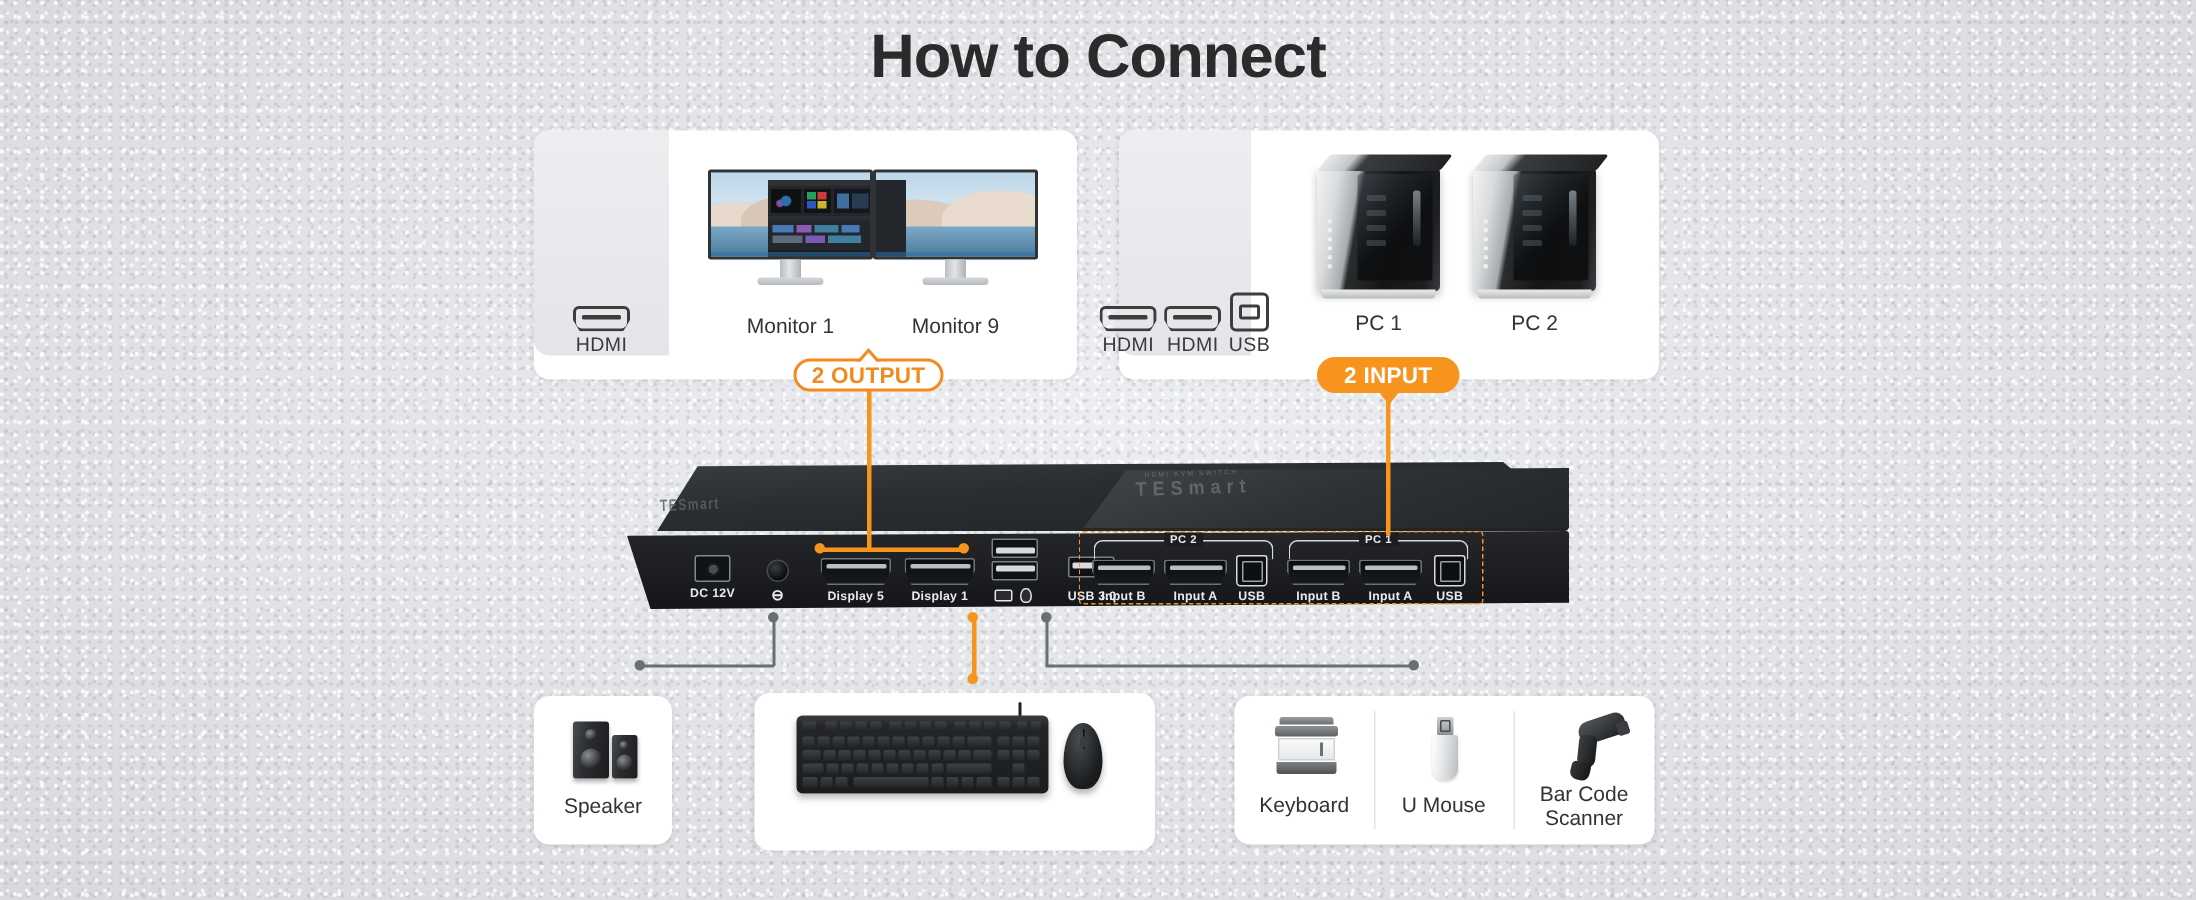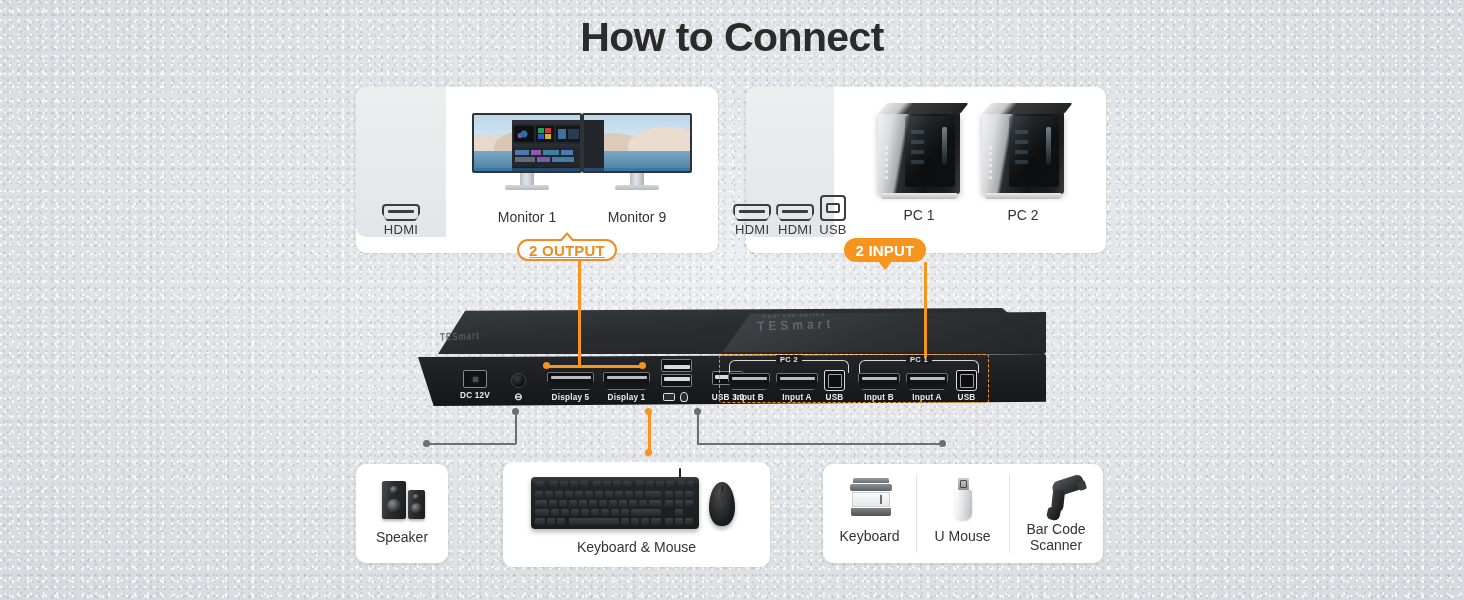--- a/index.html
+++ b/index.html
@@ -461,24 +461,24 @@
   <div class="pc-caption" style="left:226px; top:120px; width:102px;">PC 2</div>
 </div>
 
 <div class="oline" style="left:578px; top:252px; width:2.5px; height:114px;"></div>
 <div class="oline" style="left:546px; top:365px; width:97px; height:2.5px;"></div>
 <div class="odot" style="left:543px; top:362px;"></div>
 <div class="odot" style="left:639px; top:362px;"></div>
 
 <div class="oline" style="left:924px; top:262px; width:2.5px; height:95px;"></div>
 
-<div class="badge" id="badge-output" style="left:517px; top:239px; width:100px;text-decoration:underline;">
+<div class="badge" id="badge-output" style="left:529px; top:239px; width:100px;">
   <span>2 OUTPUT</span>
 </div>
-<div class="badge" id="badge-input" style="left:844px; top:238px; width:82px;">
+<div class="badge" id="badge-input" style="left:878px; top:238px; width:95px;">
   <span>2 INPUT</span>
 </div>
 
 <div id="kvm" style="left:418px; top:308px; width:628px; height:98px;">
 
   <div id="kvm-top"></div>
   <div id="kvm-top-bevel"></div>
   <div class="brand-left">TESmart</div>
   <div class="brand-sub">HDMI KVM SWITCH</div>
   <div class="brand-center">TESmart</div>
@@ -642,21 +642,20 @@
       <div class="key" style="left:134px; top:41px; width:8px; height:7px;"></div>
       <div class="key" style="left:144px; top:41px; width:8px; height:7px;"></div>
       <div class="key" style="left:154px; top:41px; width:8px; height:7px;"></div>
     </div>
 
     <div id="mouse-body" style="left:178px; top:8px; width:26px; height:44px;">
       <div style="position:absolute; left:50%; top:4px; width:1.2px; height:13px; background:#101112;"></div>
       <div style="position:absolute; left:50%; margin-left:-2px; top:9px; width:4px; height:7px; background:#3a3c3f; border-radius:2px;"></div>
     </div>
   </div>
-  <div class="peri-caption" style="top:77px;">Keyboard &amp; Mouse</div>
 </div>
 
 <div class="card" style="left:823px; top:464px; width:280px; height:99px;">
   <div class="divider" style="left:93px; top:10px; height:79px;"></div>
   <div class="divider" style="left:186px; top:10px; height:79px;"></div>
 
   <div style="position:absolute; left:27px; top:14px; width:42px; height:40px;">
     <div style="position:absolute; left:3px; top:0; width:36px; height:5px; background:linear-gradient(180deg,#9a9da0,#6d7073); border-radius:2px 2px 0 0;"></div>
     <div style="position:absolute; left:0; top:6px; width:42px; height:7px; background:linear-gradient(180deg,#8e9194,#5f6265); border-radius:2px;"></div>
     <div style="position:absolute; left:2px; top:14px; width:38px; height:15px; background:linear-gradient(180deg,#fafbfb,#e6e8e9); border:1px solid #cdd0d2;"></div>

